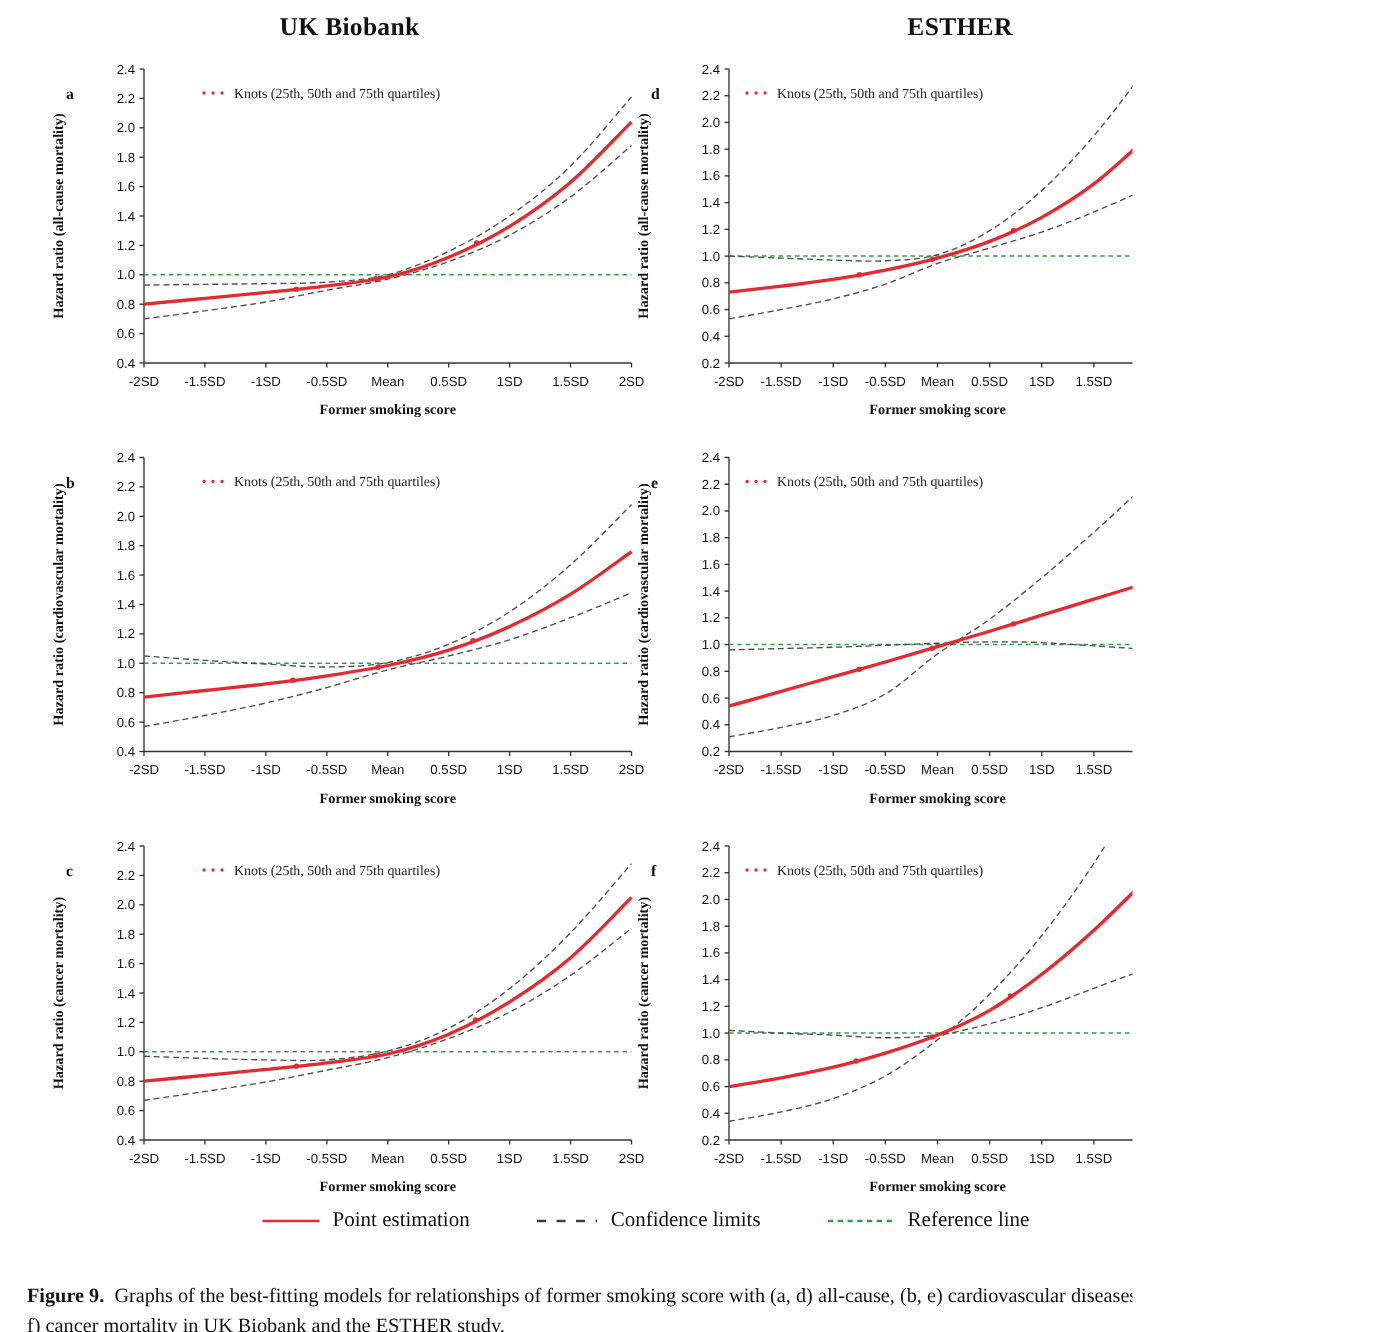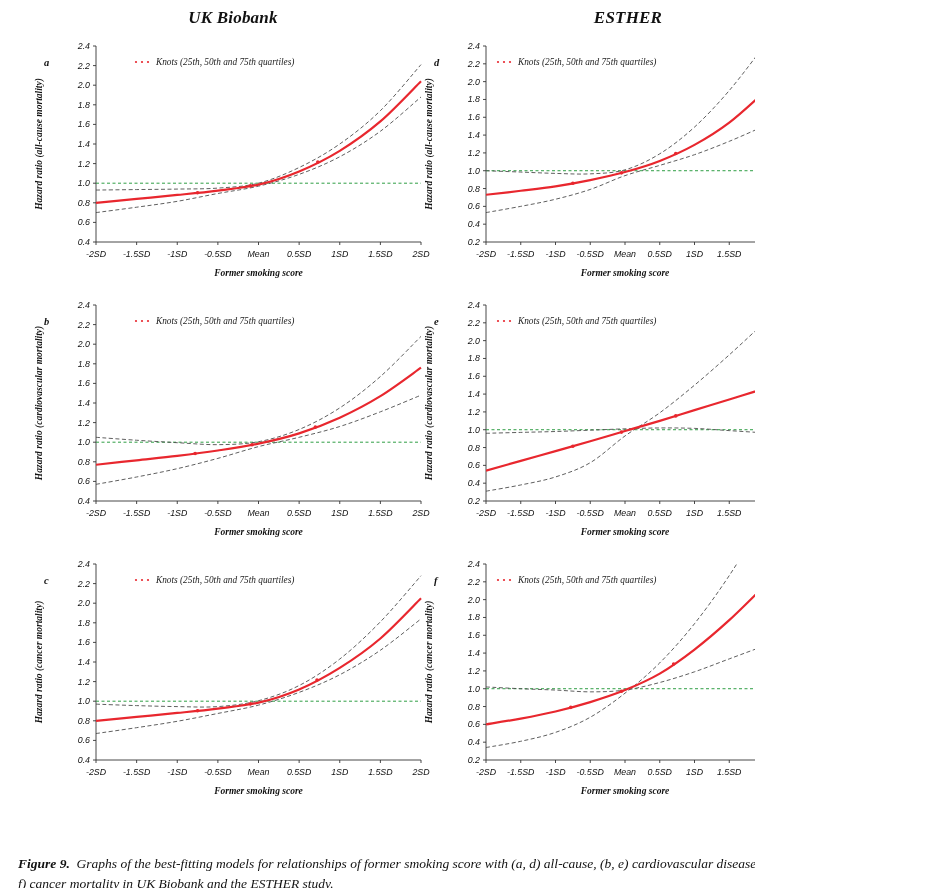--- a/index.html
+++ b/index.html
@@ -1,21 +1,21 @@
 <!DOCTYPE html>
 <html><head>
 <meta charset="utf-8">
 <style>
   html,body{margin:0;padding:0;background:#ffffff;}
   .page{position:relative;width:755px;height:888px;background:#fff;overflow:hidden;
-        font-family:"Liberation Serif", serif;color:#111;font-style:italic;}
+        font-family:"Liberation Serif", serif;color:#111;}
   .col-title{position:absolute;top:8px;font-weight:bold;font-size:17px;text-align:center;
              font-family:"Liberation Serif", serif;letter-spacing:.2px;}
   .col-title.left{left:28px;width:410px;}
-  .col-title.right{left:458px;width:340px;}
+  .col-title.right{left:470px;width:340px;}
   .panel{position:absolute;}
   .panel svg{display:block;}
   .bottom-legend{position:absolute;top:806px;left:0;width:860px;display:flex;
                  justify-content:center;align-items:center;gap:44px;font-size:14px;}
   .bottom-legend .item{display:flex;align-items:center;gap:8px;}
   .bottom-legend svg{display:block;}
   .caption{position:absolute;top:840px;left:18px;width:790px;font-size:13.5px;line-height:1.5;}
   .caption b{font-weight:bold;}
 </style>
 </head>
@@ -416,16 +416,36 @@
         <text x="16" y="30" font-size="10.5" font-weight="bold" font-family="Liberation Serif, serif" fill="#111">f</text>
         <circle cx="80" cy="26" r="1.1" fill="#e8272e"></circle>
         <circle cx="86" cy="26" r="1.1" fill="#e8272e"></circle>
         <circle cx="92" cy="26" r="1.1" fill="#e8272e"></circle>
         <text x="100" y="29.2" font-size="9.3" font-family="Liberation Serif, serif" fill="#222">Knots (25th, 50th and 75th quartiles)</text>
         <text x="14" y="108" text-anchor="middle" transform="rotate(-90 14 108)" font-size="9.5" font-weight="bold" font-family="Liberation Serif, serif" fill="#111">Hazard ratio (cancer mortality)</text>
         <text x="207" y="240" text-anchor="middle" font-size="9.5" font-weight="bold" font-family="Liberation Serif, serif" fill="#111">Former smoking score</text>
       </svg>
     </div>
 
+  <div class="bottom-legend">
+    <div class="item">
+      <svg width="40" height="8">
+        <line x1="1" y1="4" x2="39" y2="4" stroke="#e8272e" stroke-width="1.6"></line>
+      </svg>
+      <span>Point estimation</span>
+    </div>
+    <div class="item">
+      <svg width="42" height="8">
+        <line x1="1" y1="4" x2="41" y2="4" stroke="#3d3d3d" stroke-width="1.6" stroke-dasharray="6 7"></line>
+      </svg>
+      <span>Confidence limits</span>
+    </div>
+    <div class="item">
+      <svg width="46" height="8">
+        <line x1="1" y1="4" x2="45" y2="4" stroke="#2f9e44" stroke-width="1.8" stroke-dasharray="3.5 3"></line>
+      </svg>
+      <span>Reference line</span>
+    </div>
+  </div>
 
   <p class="caption"><b>Figure 9.</b>&nbsp;
      <span>Graphs of the best-fitting models for relationships of former smoking score with (a, d) all-cause, (b, e) cardiovascular diseases and (c, f) cancer mortality in UK Biobank and the ESTHER study.</span></p>
 </div>
 
 </body></html>

